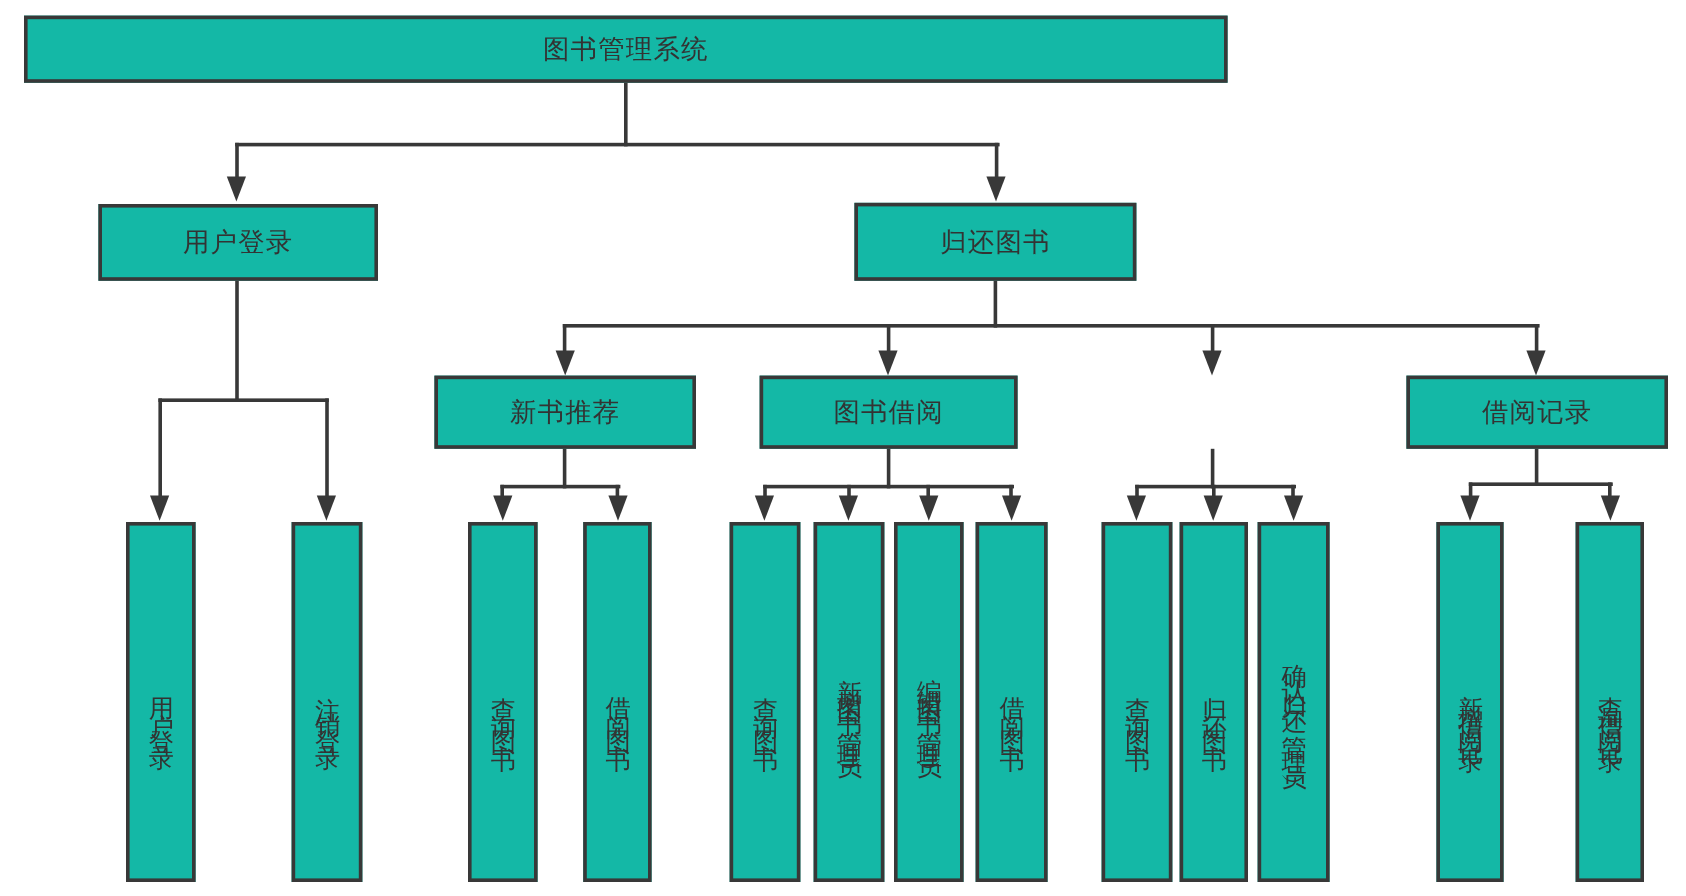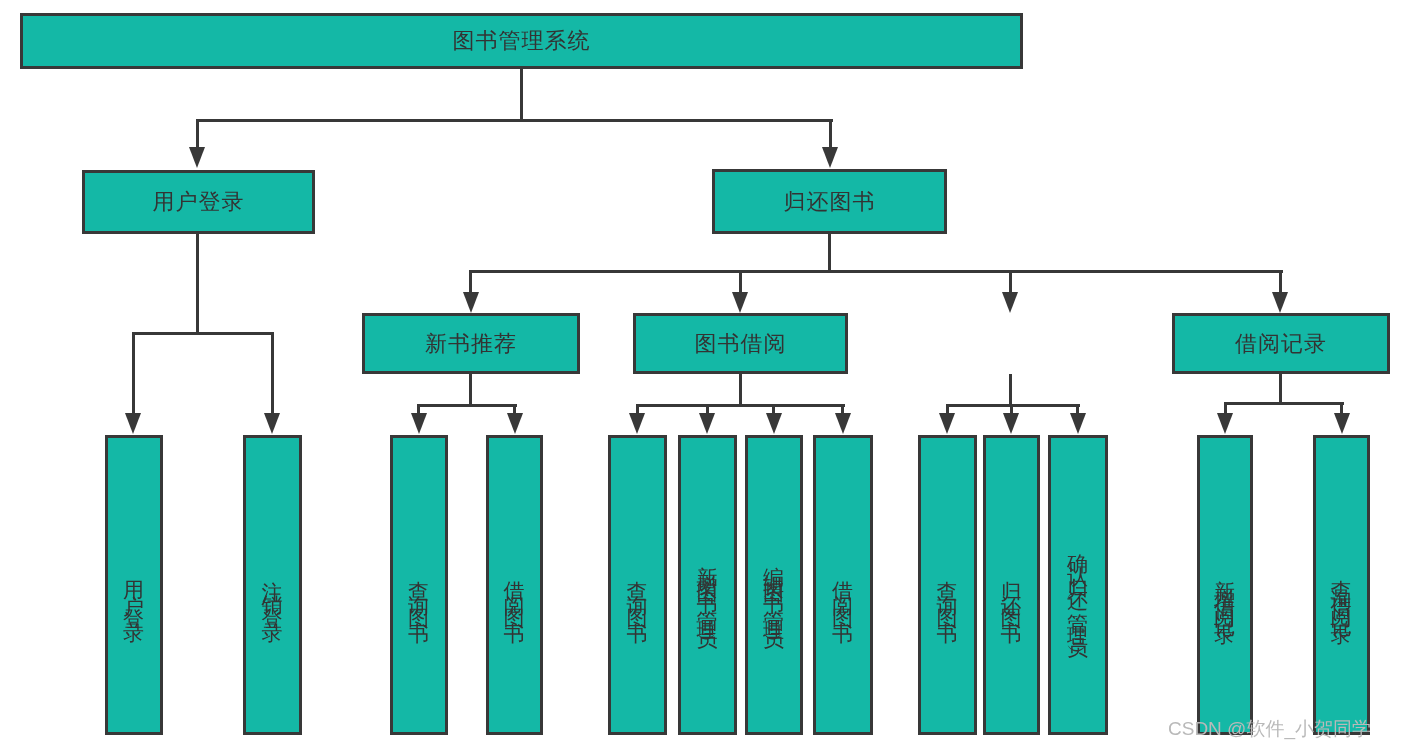--- a/index.html
+++ b/index.html
@@ -162,15 +162,14 @@
     <span class="v-label vt8">确认归还（管理员）</span>
   </div>
 
   <div class="node" style="left:1197px;top:435px;width:56px;height:300px;">
     <span class="v-label vt6">新增借阅记录</span>
   </div>
   <div class="node" style="left:1313px;top:435px;width:57px;height:300px;">
     <span class="v-label vt6">查询借阅记录</span>
   </div>
 
-  <div class="watermark">CSDN @软件_小贺同学</div>
 
 </div>
 
 </body></html>

